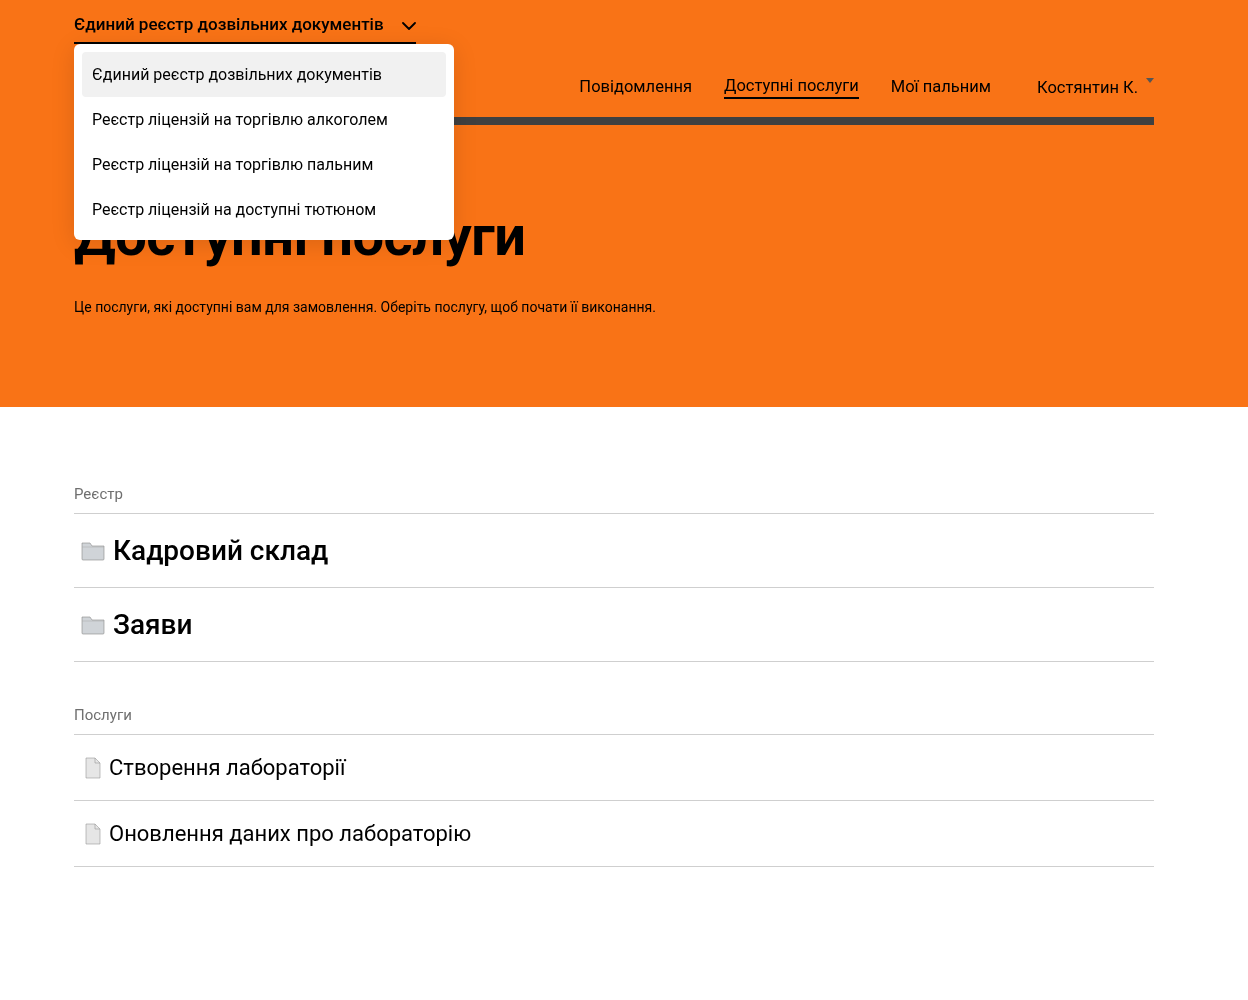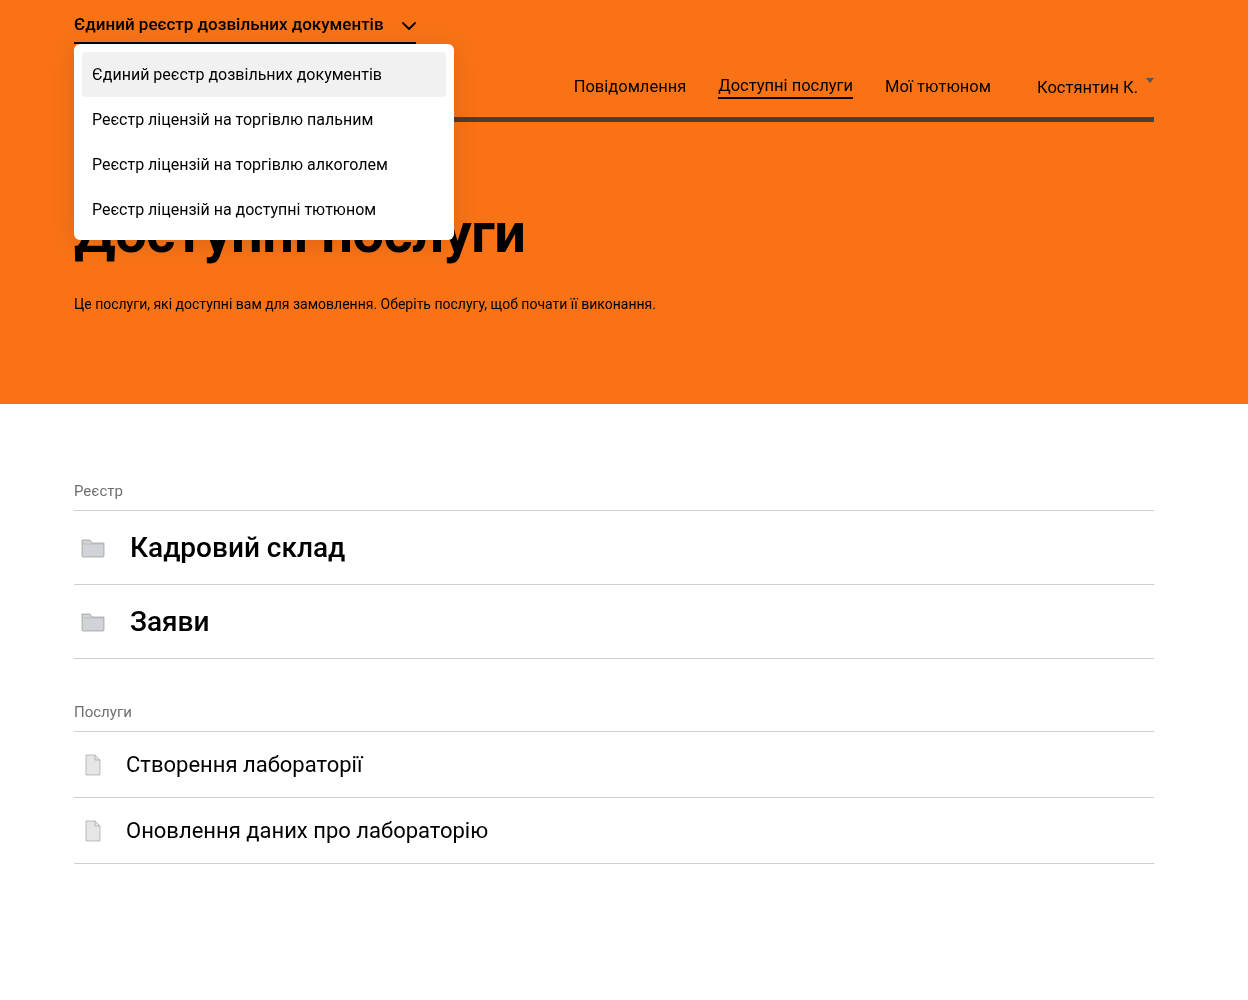--- a/index.html
+++ b/index.html
@@ -54,21 +54,21 @@
       cursor: pointer;
     }
     .dropdown-item.active {
       background: #f1f1f1;
     }
     .nav-row {
       display: flex;
       justify-content: flex-end;
       align-items: center;
       padding: 32px 0 18px 0;
-      border-bottom: 5px solid #404040;
+      border-bottom: 8px solid #404040;
       gap: 32px;
     }
     .nav-link {
       font-size: 16.5px;
       cursor: pointer;
       padding-bottom: 2px;
     }
     .nav-link.active {
       border-bottom: 2px solid #000;
     }
@@ -104,21 +104,21 @@
       padding-top: 78px;
     }
     .section-label {
       font-size: 15px;
       color: #6f6f6f;
       padding-bottom: 10px;
     }
     .row {
       display: flex;
       align-items: center;
-      gap: 24px;
+      gap: 7px;
       padding: 20px 0;
       border-top: 1px solid #cfcfcf;
       cursor: pointer;
     }
     .rows-block {
       border-bottom: 1px solid #cfcfcf;
       margin-bottom: 44px;
     }
     .rows-block:last-child { margin-bottom: 0; }
     .row-title {
@@ -141,30 +141,30 @@
       <div class="registry-selector">
         <span>Єдиний реєстр дозвільних документів</span>
         <span>
           <svg class="chev" viewBox="0 0 14 8">
               <path d="M1 1 L7 7 L13 1" stroke="#000" stroke-width="1.8" fill="none" stroke-linecap="round" stroke-linejoin="round"></path>
             </svg>
         </span>
       </div>
       <div class="dropdown">
         <div class="dropdown-item active">Єдиний реєстр дозвільних документів</div>
+        <div class="dropdown-item">Реєстр ліцензій на торгівлю алкоголем</div>
         <div class="dropdown-item">Реєстр ліцензій на торгівлю пальним</div>
-        <div class="dropdown-item">Реєстр ліцензій на торгівлю алкоголем</div>
         <div class="dropdown-item">Реєстр ліцензій на доступні тютюном</div>
       </div>
     </div>
 
     <div class="nav-row">
       <span class="nav-link">Повідомлення</span>
       <span class="nav-link active">Доступні послуги</span>
-      <span class="nav-link">Мої тютюном</span>
+      <span class="nav-link">Мої пальним</span>
       <span class="user-link">
         <span>Костянтин К.</span>
         <span class="caret"></span>
       </span>
     </div>
 
     <div class="hero">
       <h1>Доступні послуги</h1>
       <p>Це послуги, які доступні вам для замовлення. Оберіть послугу, щоб почати її виконання.</p>
     </div>

